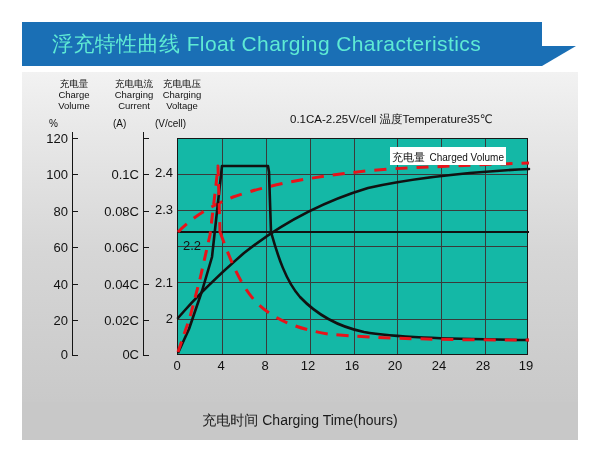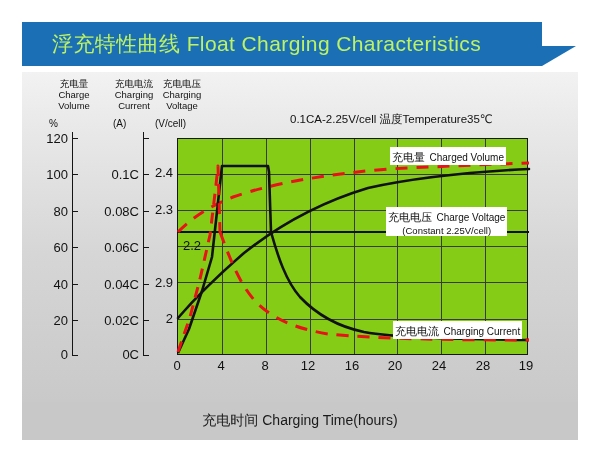--- a/index.html
+++ b/index.html
@@ -12,21 +12,21 @@
   #root{position:relative;width:600px;height:451px;background:#ffffff;}
 
   
   .banner-wrap{position:absolute;left:22px;top:22px;width:556px;height:44px;}
   .banner{
     position:absolute;left:0;top:0;width:520px;height:44px;
     background:#1a6fb5;
     display:flex;align-items:center;
   }
   .banner-text{
-    color:#bef264;font-size:21px;letter-spacing:.4px;
+    color:#5eead4;font-size:21px;letter-spacing:.4px;
     padding-left:30px;white-space:nowrap;font-weight:400;
   }
   .banner-tail{
     position:absolute;left:520px;top:24px;width:0;height:0;
     border-left:34px solid #1a6fb5;
     border-bottom:20px solid transparent;
   }
 
   
   .panel{
@@ -48,21 +48,21 @@
   .axunit{position:absolute;font-size:10px;color:#111;white-space:nowrap;}
 
   
   .ruler{position:absolute;width:0;border-left:1.6px solid #151515;}
   .tick{position:absolute;width:6px;border-top:1.6px solid #151515;}
   .tlabel{position:absolute;font-size:13px;color:#111;text-align:right;white-space:nowrap;}
 
   
   .plot{
     position:absolute;left:177px;top:138px;width:351px;height:217px;
-    background:#84cc16;border:1.6px solid #171717;box-sizing:border-box;
+    background:#14b8a6;border:1.6px solid #171717;box-sizing:border-box;
   }
   .gline-v{position:absolute;top:0;bottom:0;width:0;border-left:1px solid #3a3a3a;}
   .gline-h{position:absolute;left:0;right:0;height:0;border-top:1px solid #3a3a3a;}
 
   .xtick{position:absolute;top:358px;font-size:13px;color:#111;text-align:center;width:30px;}
 
   .note{
     position:absolute;top:112px;left:290px;font-size:11.5px;color:#111;white-space:nowrap;
   }
 
@@ -151,33 +151,22 @@
       <path d="M93,93 C 100,118 108,142 122,158 C 140,177 162,188 186,193 C 215,198 260,200 351,201" fill="none" stroke="#111111" stroke-width="2.6"></path>
 
       <path d="M42,93 C 52,120 62,146 78,163 C 96,181 120,190 150,195 C 200,200 280,201 351,201" fill="none" stroke="#e8131a" stroke-width="3" stroke-dasharray="12 9"></path>
     </svg>
 
     <div class="anno" style="left:212px;top:8px;padding:0 2px;">
       <span class="cn">充电量</span>
       <span class="en">Charged Volume</span>
     </div>
 
-    <div class="anno" style="left:208px;top:68px;padding:0 2px;text-align:center;">
-      <div>
-        <span class="cn">充电电压</span>
-        <span class="en">Charge Voltage</span>
-      </div>
-      <div class="sub">(Constant 2.25V/cell)</div>
-    </div>
-
-
-    <div class="anno" style="left:215px;top:182px;padding:0 2px;">
-      <span class="cn">充电电流</span>
-      <span class="en">Charging Current</span>
-    </div>
+
+
   </div>
 
   <div class="note">0.1CA-2.25V/cell    温度Temperature35℃</div>
 
   <div class="tlabel" style="left:32px;top:131px;width:36px;">120</div>
   <div class="tlabel" style="left:32px;top:167px;width:36px;">100</div>
   <div class="tlabel" style="left:32px;top:204px;width:36px;">80</div>
   <div class="tlabel" style="left:32px;top:240px;width:36px;">60</div>
   <div class="tlabel" style="left:32px;top:277px;width:36px;">40</div>
   <div class="tlabel" style="left:32px;top:313px;width:36px;">20</div>
@@ -202,21 +191,21 @@
   <div class="tick" style="left:143px;top:174px;"></div>
   <div class="tick" style="left:143px;top:211px;"></div>
   <div class="tick" style="left:143px;top:247px;"></div>
   <div class="tick" style="left:143px;top:284px;"></div>
   <div class="tick" style="left:143px;top:320px;"></div>
   <div class="tick" style="left:143px;top:355px;"></div>
 
   <div class="tlabel" style="left:145px;top:165px;width:28px;">2.4</div>
   <div class="tlabel" style="left:145px;top:202px;width:28px;">2.3</div>
   <div class="tlabel" style="left:145px;top:238px;width:28px;margin-left:28px;">2.2</div>
-  <div class="tlabel" style="left:145px;top:275px;width:28px;">2.9</div>
+  <div class="tlabel" style="left:145px;top:275px;width:28px;">2.1</div>
   <div class="tlabel" style="left:145px;top:311px;width:28px;">2</div>
 
   <div class="xtick" style="left:162px;">0</div>
   <div class="xtick" style="left:206px;">4</div>
   <div class="xtick" style="left:250px;">8</div>
   <div class="xtick" style="left:293px;">12</div>
   <div class="xtick" style="left:337px;">16</div>
   <div class="xtick" style="left:380px;">20</div>
   <div class="xtick" style="left:424px;">24</div>
   <div class="xtick" style="left:468px;">28</div>

